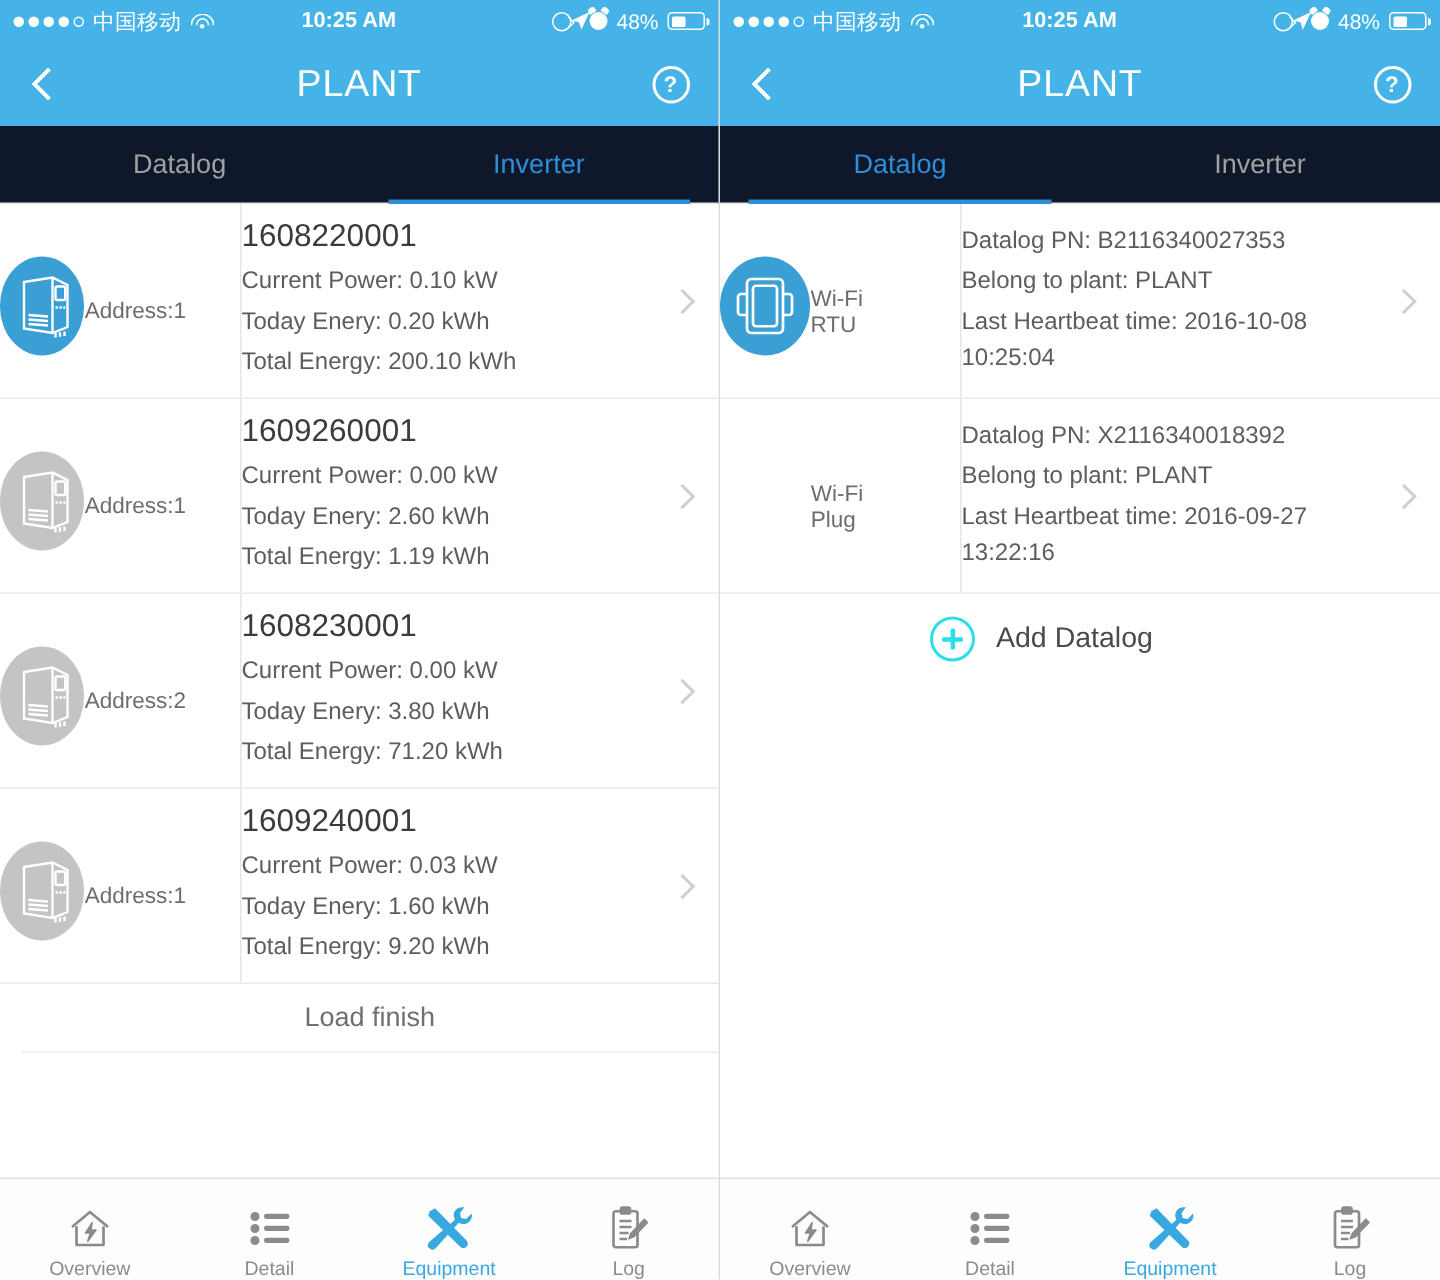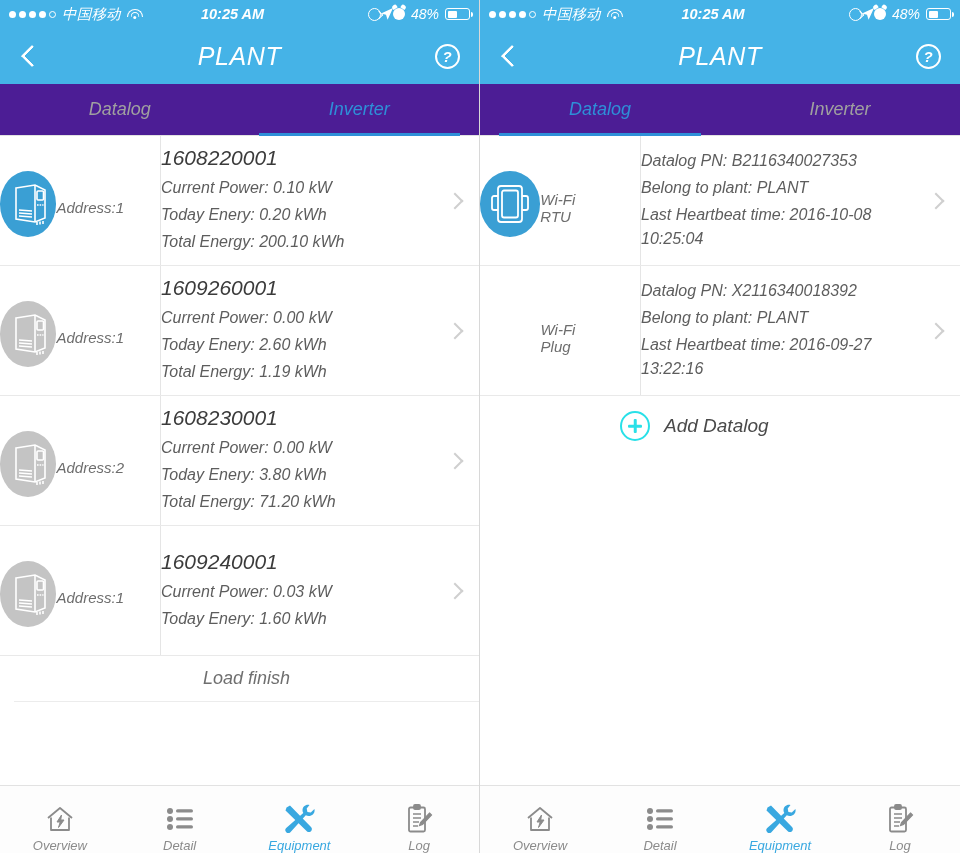--- a/index.html
+++ b/index.html
@@ -2,21 +2,21 @@
 <html><head>
 <meta charset="utf-8">
 <style>
   * { box-sizing: border-box; margin: 0; padding: 0; }
   html, body {
     width: 960px; height: 853px;
     background: #ffffff;
     font-family: "Liberation Sans", "DejaVu Sans", sans-serif;
     overflow: hidden;
   }
-  .screens { display: flex; width: 960px; height: 610px; font-style: italic; }
+  .screens { display: flex; width: 960px; height: 610px; }
   .phone {
     width: 480px; height: 853px;
     position: relative;
     display: flex; flex-direction: column;
     background: #ffffff;
   }
   .phone.left { border-right: 1px solid #d8d8d8; }
 
   
   .statusbar {
@@ -78,21 +78,21 @@
   }
   .back-chev { width:16px; height:16px; border-left:3px solid #fff; border-bottom:3px solid #fff;
                transform: rotate(45deg); border-radius: 1px; }
   .help-btn { position:absolute; right: 14px; top:0; bottom:0; width:36px;
               display:flex; align-items:center; justify-content:center; }
   .help-circle { width:25px;height:25px;border:2px solid #fff;border-radius:50%;
                  display:flex;align-items:center;justify-content:center;
                  font-size:15px;font-weight:600;line-height:1; }
 
   
-  .tabs { height: 52px; flex:0 0 52px; display:flex; background:#4c1d95;
+  .tabs { height: 52px; flex:0 0 52px; display:flex; background:#0f172a;
           border-bottom: 1px solid #e2e2e2; }
   .tab { flex:1; display:flex; align-items:center; justify-content:center;
          font-size:18px; color:#a0a0a0; position:relative; }
   .tab.active { color:#2e8fd8; }
   .tab.active::after {
     content:""; position:absolute; left:8%; right:8%; bottom:-1px;
     height:3px; background:#2e8fd8;
   }
 
   
@@ -283,20 +283,21 @@
                 <path d="M29 40 L29 43 M32 39.5 L32 42.5 M35 39 L35 42"></path>
               </g>
             </svg>
           </div>
           <div class="icon-label">Address:1</div>
         </div>
         <div class="row-body">
           <div class="row-title">1609240001</div>
           <div class="row-line">Current Power: 0.03 kW</div>
           <div class="row-line">Today Enery: 1.60 kWh</div>
+          <div class="row-line">Total Energy: 9.20 kWh</div>
         </div>
         <span class="row-chev"></span>
       </div>
 
       <div class="load-finish">Load finish</div>
     </div>
 
     <div class="tabbar">
       <div class="tabitem">
         <span class="tabicon">

